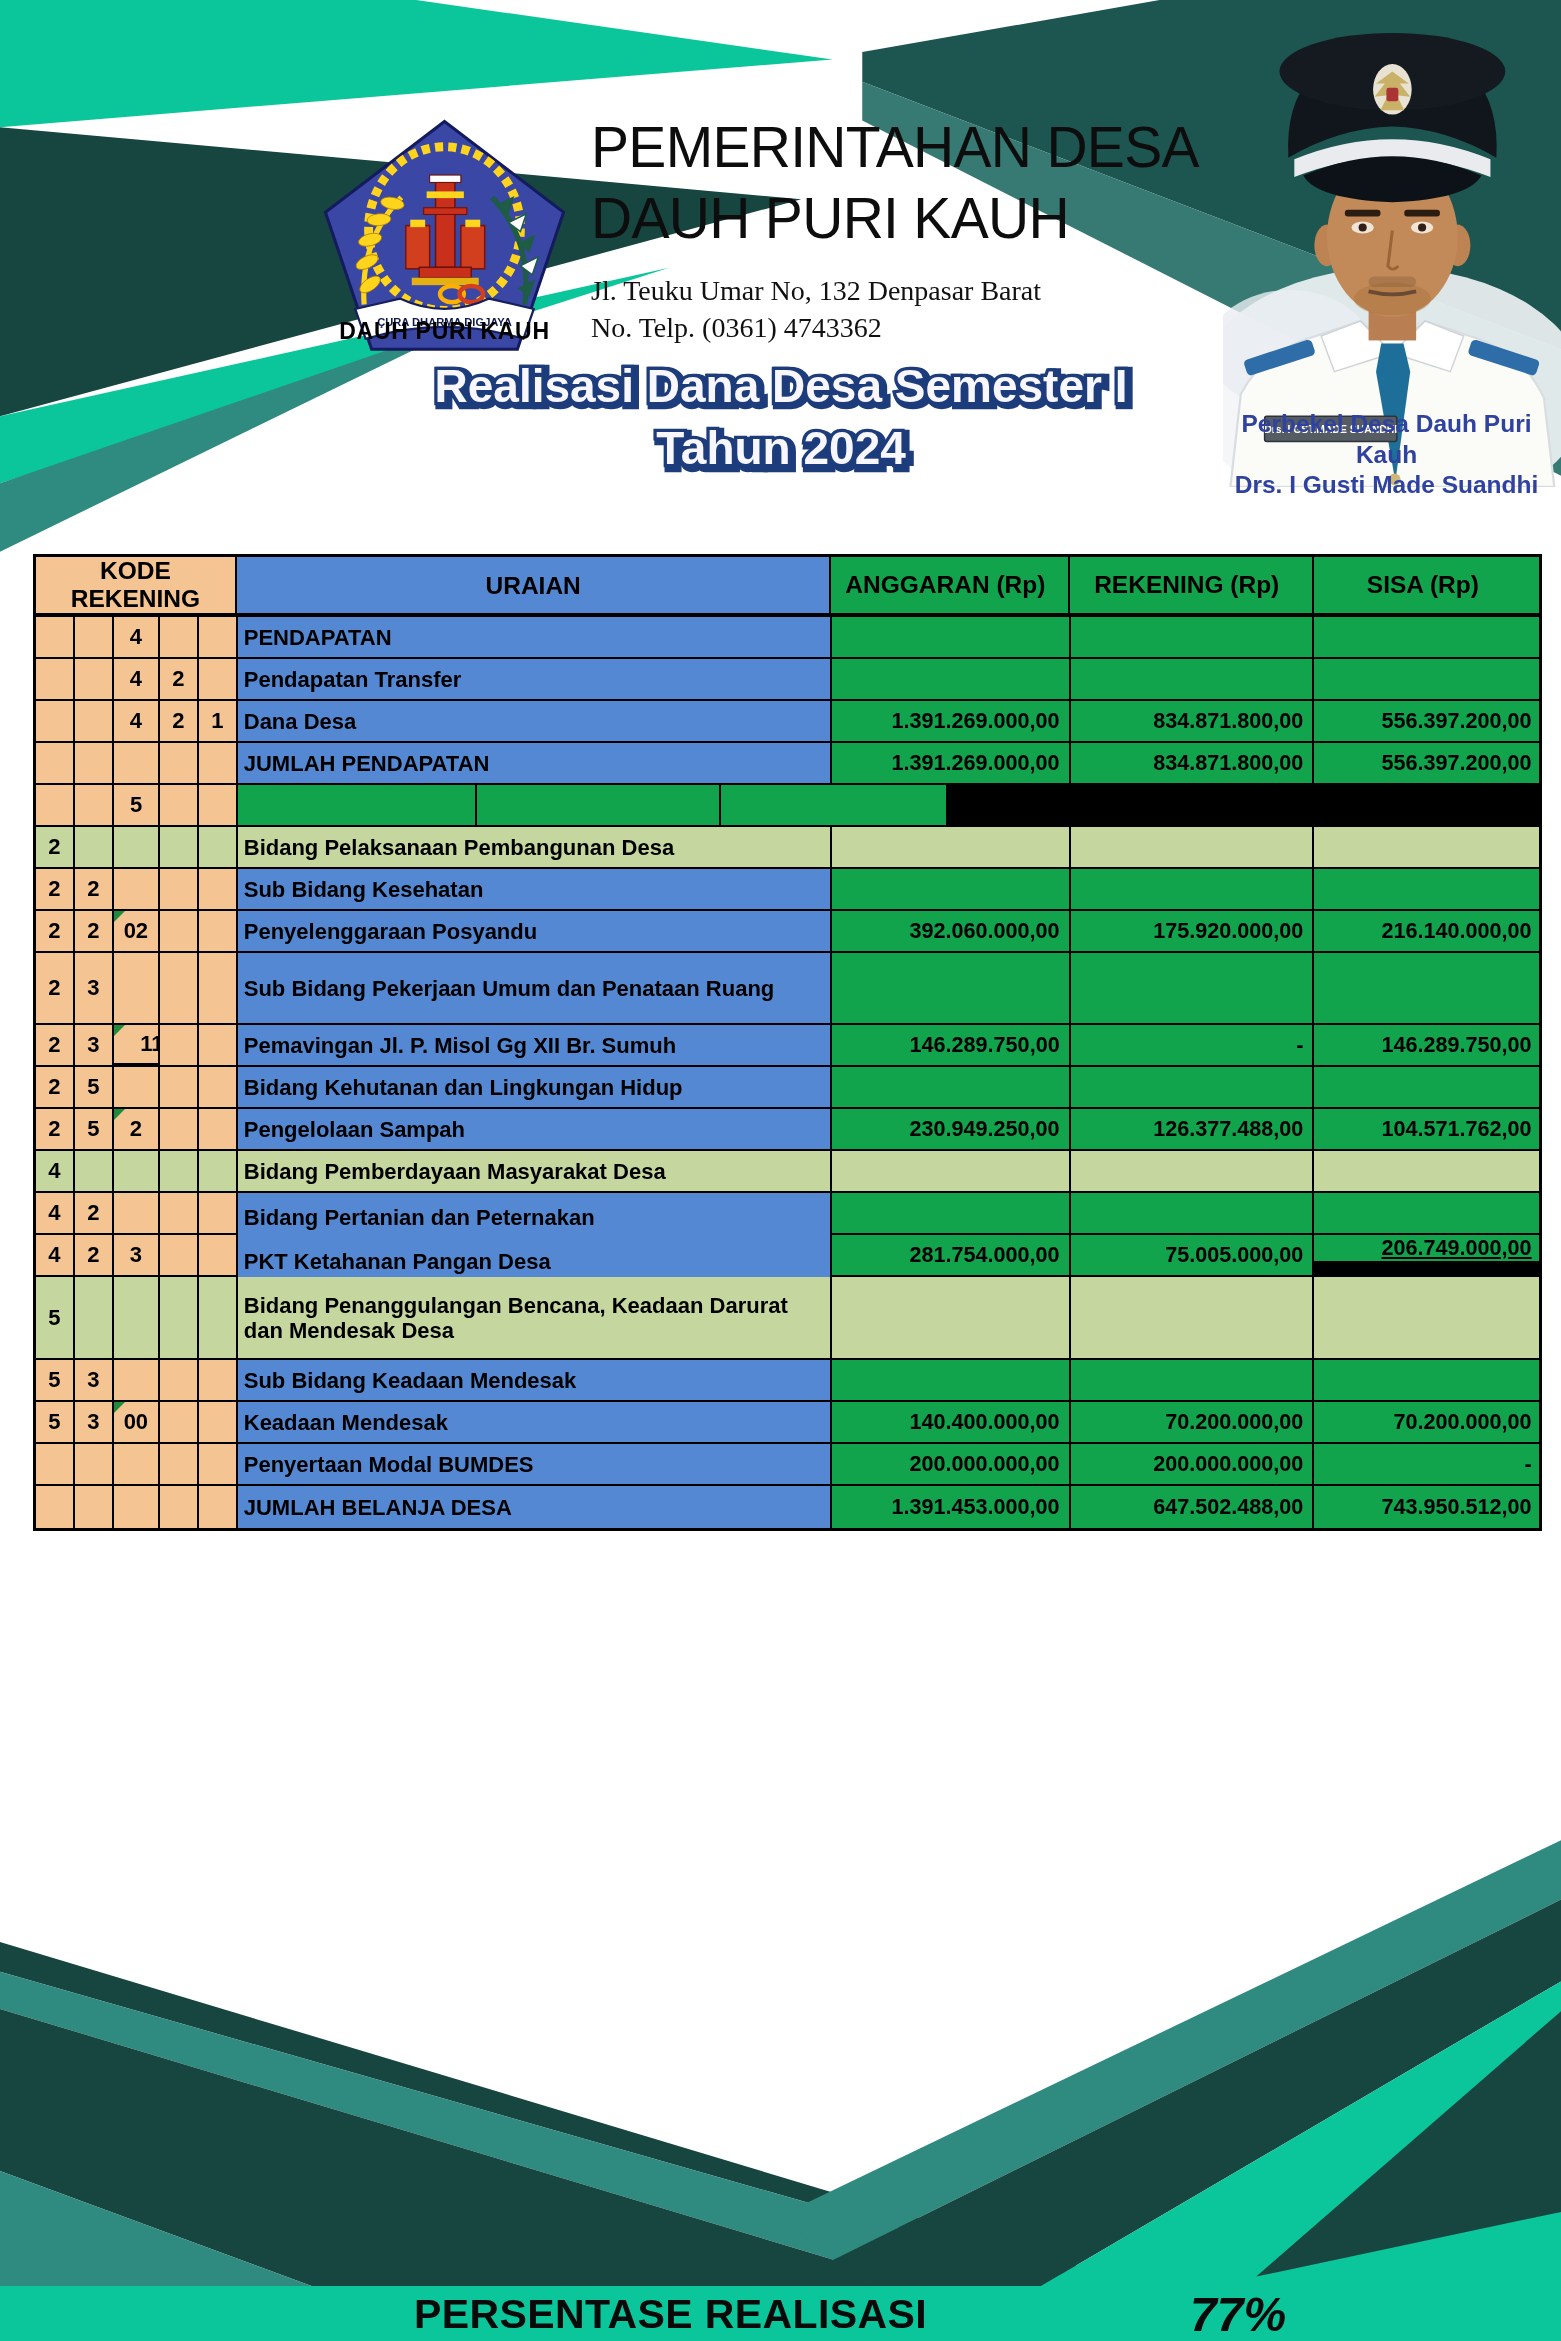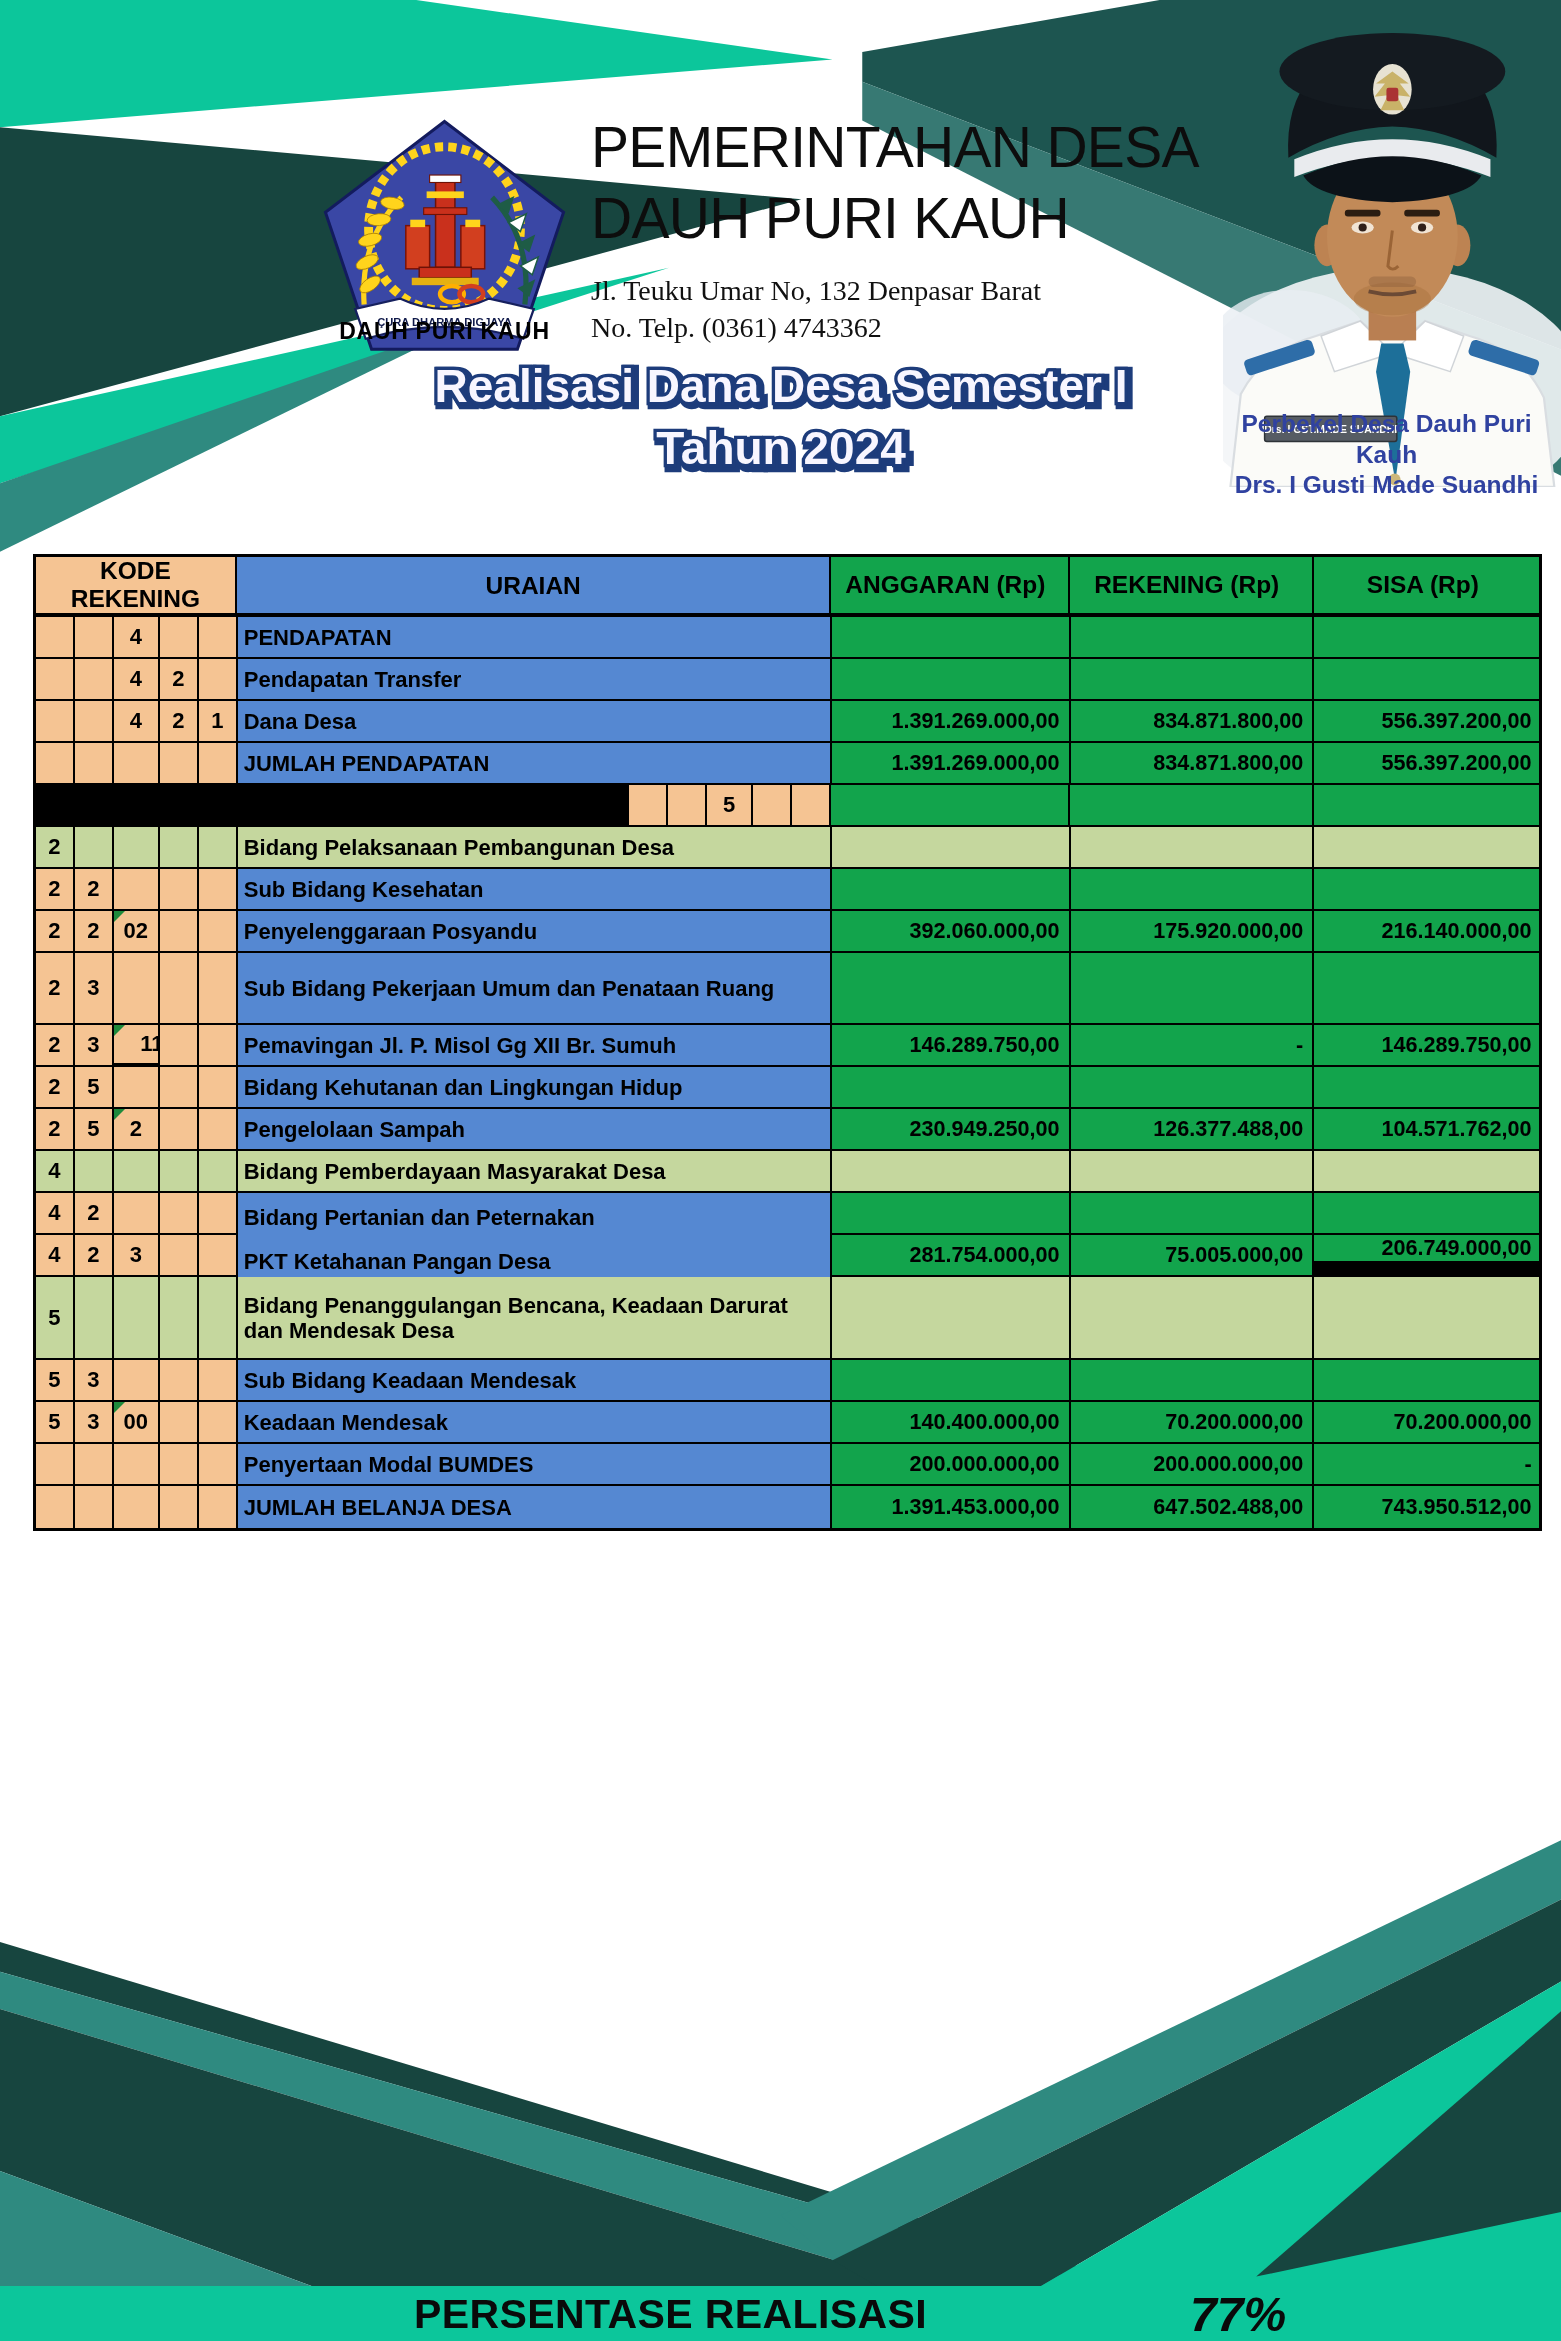--- a/index.html
+++ b/index.html
@@ -31,21 +31,21 @@
   #portrait{position:absolute;left:1223px;top:0;width:338px;height:487px;}
   #official-caption{
     position:absolute;left:1212px;top:409px;width:349px;text-align:center;
     color:var(--caption_blue);font-weight:700;font-size:24.5px;line-height:30.5px;
   }
   
   #budget-table{
     position:absolute;left:33px;top:554px;width:1503px;
     border:3px solid #000;background:#000;
   }
-  .trow{display:flex;justify-content:flex-end;}
+  .trow{display:flex;}
   .cell{
     box-sizing:border-box;border-right:2.2px solid #000;border-bottom:2.2px solid #000;
     display:flex;align-items:center;font-weight:700;color:#000;overflow:hidden;
   }
   .cell:last-child{border-right:none;}
   .trow:last-child .cell{border-bottom:none;}
   .hdr .cell{border-bottom:4.5px solid #000;justify-content:center;font-size:24.5px;text-align:center;}
   .kode{width:39px;justify-content:center;font-size:22px;position:relative;}
   .kode.k3{width:46px;}
   .uraian{width:595px;padding:1.5px 6px;font-size:22px;line-height:25px;}
@@ -371,21 +371,21 @@
       </div>
       <div class="trow" style="height: 42px;">
         <div class="cell kode bg-peach" style="height: 42px;">4</div>
         <div class="cell kode bg-peach" style="height: 42px;">2</div>
         <div class="cell kode bg-peach k3" style="height: 42px;">3</div>
         <div class="cell kode bg-peach" style="height: 42px;"></div>
         <div class="cell kode bg-peach" style="height: 42px;"></div>
         <div class="cell uraian bg-blue" style="height: 54px;">PKT Ketahanan Pangan Desa</div>
         <div class="cell val bg-green" style="height: 42px;">281.754.000,00</div>
         <div class="cell val v2 bg-green" style="height: 42px;">75.005.000,00</div>
-        <div class="cell val v3 bg-green" style="height: 28px;">206.749.000,00</div>
+        <div class="cell val v3 bg-green" style="height: 28px; text-decoration: underline;">206.749.000,00</div>
       </div>
       <div class="trow" style="height: 83px;">
         <div class="cell kode bg-lgreen" style="height: 83px;">5</div>
         <div class="cell kode bg-lgreen" style="height: 83px;"></div>
         <div class="cell kode bg-lgreen k3" style="height: 83px;"></div>
         <div class="cell kode bg-lgreen" style="height: 83px;"></div>
         <div class="cell kode bg-lgreen" style="height: 83px;"></div>
         <div class="cell uraian bg-lgreen" style="height: 83px;">Bidang Penanggulangan Bencana, Keadaan Darurat dan Mendesak Desa</div>
         <div class="cell val bg-lgreen" style="height: 83px;"></div>
         <div class="cell val v2 bg-lgreen" style="height: 83px;"></div>

